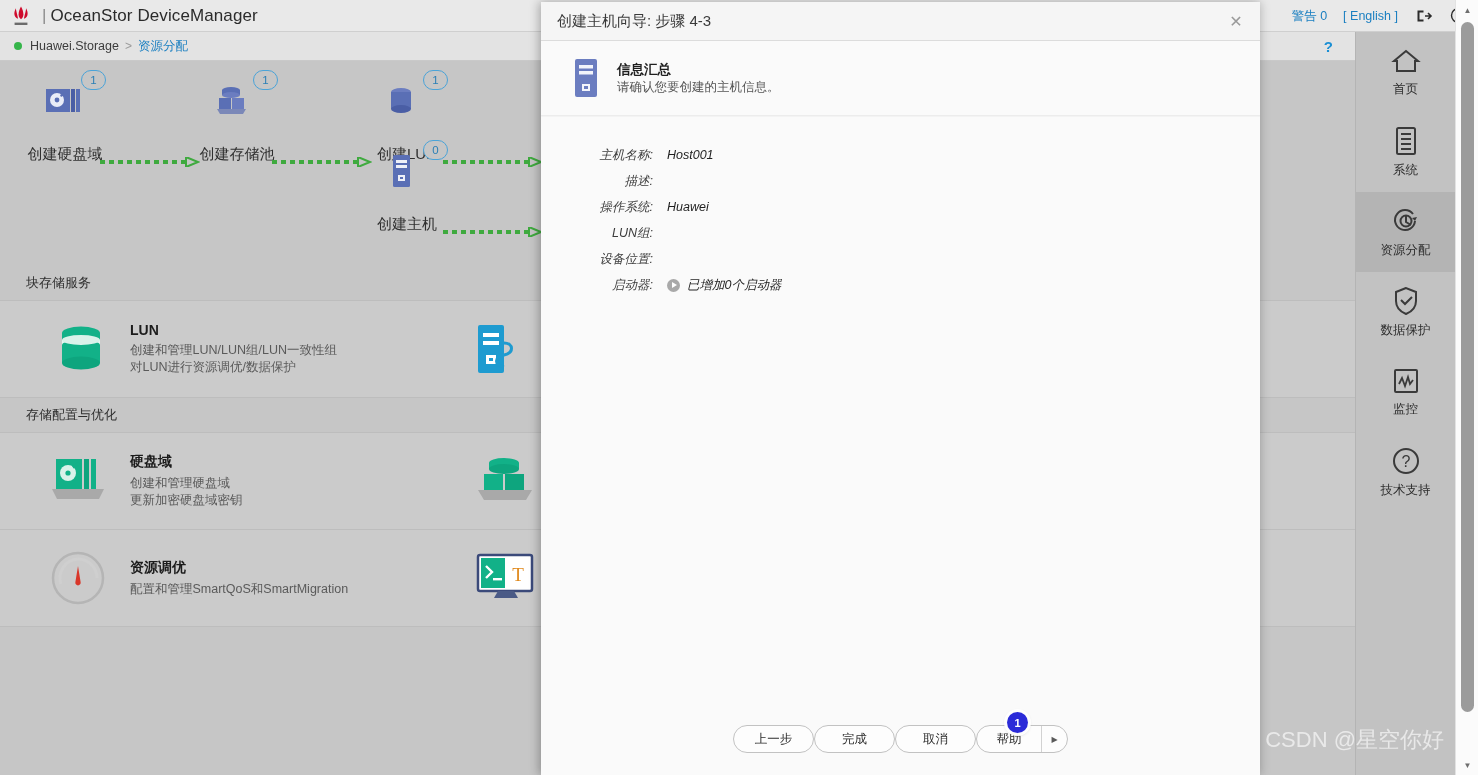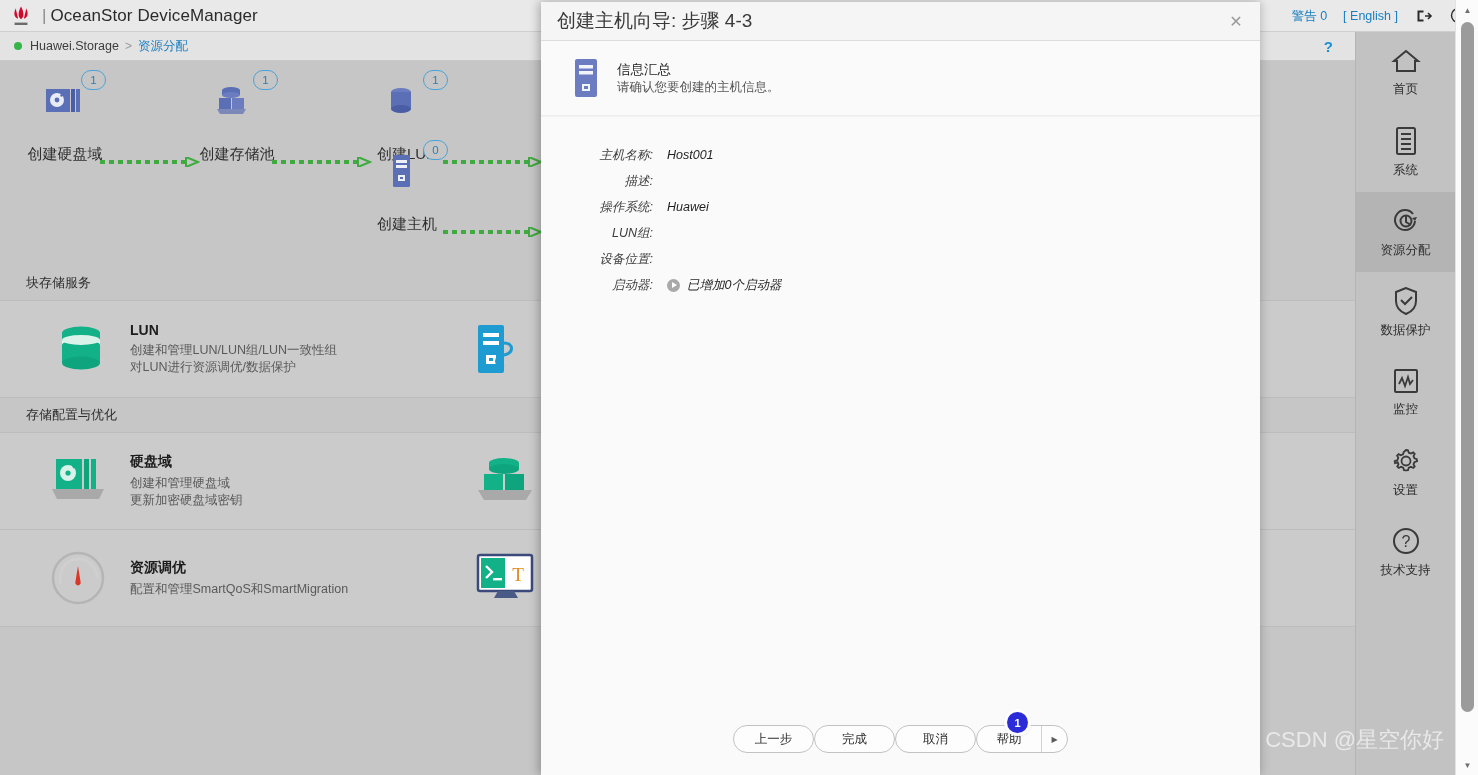--- a/index.html
+++ b/index.html
@@ -179,39 +179,39 @@
     display: flex; flex-direction: column;
   }
   .dlg-title {
     height: 39px; flex: 0 0 39px;
     background: #f5f5f5;
     border-bottom: 1px solid #dcdcdc;
     display: flex; align-items: center;
     padding: 0 0 0 16px;
     position: relative;
   }
-  .dlg-title-text { font-size: 19px; color: #3a3a3a; }
+  .dlg-title-text { font-size: 15px; color: #3a3a3a; }
   .dlg-close {
     position: absolute; right: 14px; top: 9px;
     width: 20px; height: 20px; font-size: 16px;
     color: #9a9a9a; display: flex;
     align-items: center; justify-content: center;
     cursor: pointer;
   }
   .dlg-head {
     flex: 0 0 75px;
     display: flex; align-items: center;
     padding-left: 32px;
     border-bottom: 1px solid #ececec;
     box-shadow: 0 1px 0 #f3f3f3;
   }
   .dlg-head-ico { width: 26px; height: 40px; flex: 0 0 26px; }
   .dlg-head-txt { margin-left: 18px; }
   .dlg-head-title {
-    font-size: 13.5px; font-weight: normal; color: #1f1f1f;
+    font-size: 13.5px; font-weight: bold; color: #1f1f1f;
   }
   .dlg-head-sub { font-size: 12.5px; color: #555; }
 
   .dlg-body { flex: 1 1 auto; padding: 26px 0 0 0; font-style: italic; }
   .frow { display: flex; height: 26px; align-items: center; }
   .flabel {
     width: 92px; text-align: right; flex: 0 0 92px;
     font-size: 12.5px; color: #3c3c3c;
     margin-left: 20px;
   }
@@ -533,27 +533,20 @@
     </div>
     <div class="rail-item">
       <svg width="28" height="28" viewBox="0 0 28 28">
         <rect x="3" y="3" width="22" height="22" rx="1" fill="none" stroke="#3a3a3a" stroke-width="2"></rect>
         <path d="M7 17l3-6 3 8 3-9 2 7 3-4" fill="none" stroke="#3a3a3a" stroke-width="1.8"></path>
       </svg>
       <span class="rail-label">监控</span>
     </div>
     <div class="rail-item">
       <svg width="30" height="30" viewBox="0 0 30 30">
-        <path d="M15 4l2 .3.8 2.4 2.2.9 2.2-1.2 1.5 1.5-1.2 2.2.9 2.2 2.4.8.3 2-2.7 1-0.9 2.2 1.2 2.2-1.5 1.5-2.2-1.2-2.2.9-.8 2.4-2 .3-2-.3-.8-2.4-2.2-.9-2.2 1.2-1.5-1.5 1.2-2.2-.9-2.2L4 17l-.3-2 2.7-1 .9-2.2L6.1 9.6l1.5-1.5 2.2 1.2 2.2-.9.8-2.4z" fill="none" stroke="#3a3a3a" stroke-width="1.8"></path>
-        <circle cx="15" cy="15" r="4.5" fill="none" stroke="#3a3a3a" stroke-width="1.8"></circle>
-      </svg>
-      <span class="rail-label">设置</span>
-    </div>
-    <div class="rail-item">
-      <svg width="30" height="30" viewBox="0 0 30 30">
         <circle cx="15" cy="15" r="12" fill="none" stroke="#3a3a3a" stroke-width="2"></circle>
         <text x="15" y="21" font-size="16" text-anchor="middle" fill="#3a3a3a" font-family="Liberation Sans">?</text>
       </svg>
       <span class="rail-label">技术支持</span>
     </div>
   </div>
 
   <div class="vscroll">
     <div class="vs-arrow">▲</div>
     <div class="vs-thumb"></div>

